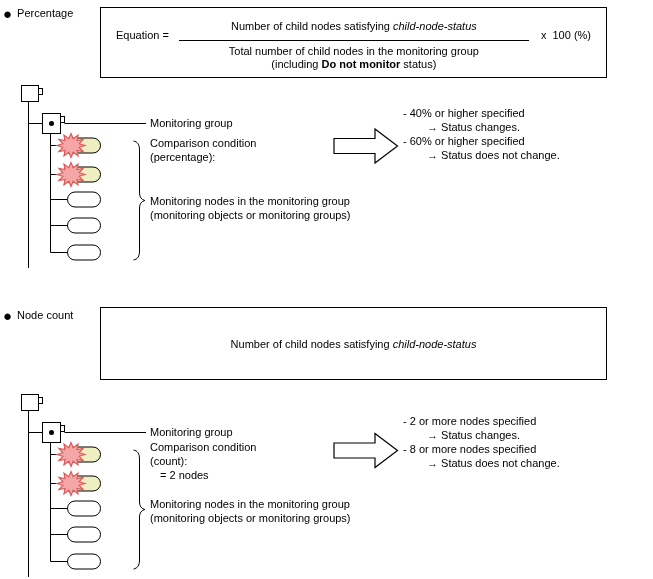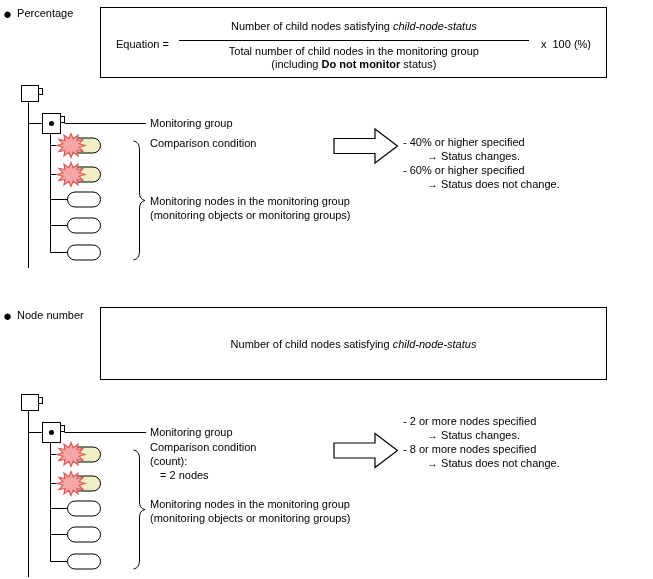--- a/index.html
+++ b/index.html
@@ -8,21 +8,21 @@
     width:653px;height:579px;position:relative;overflow:hidden;
     background:#fff;color:#000;
     font-family:"Liberation Sans",sans-serif;font-size:11px;
   }
   .abs{position:absolute}
   svg.linework{position:absolute;left:0;top:0;pointer-events:none}
   .heading{display:flex;align-items:center;gap:5px;white-space:nowrap}
   .heading .bullet{font-size:15px;line-height:11px}
   .box{position:absolute;border:1px solid #000;background:#fff}
   .eq-row{display:flex;justify-content:center;align-items:flex-start;padding-top:12px}
-  .eq-side{margin-top:18px;white-space:nowrap}
+  .eq-side{margin-top:9px;white-space:nowrap}
   .eq-prefix{margin-right:10px}
   .eq-mult{margin-left:12px;white-space:pre}
   .fraction{display:flex;flex-direction:column;text-align:center;min-width:350px}
   .fraction .num{line-height:13px;padding:0 6px 7px;border-bottom:1px solid #000;white-space:nowrap}
   .fraction .den{line-height:13px;padding-top:4px;white-space:nowrap}
   .fraction .den2{line-height:13px;white-space:nowrap}
   .formula-box{display:flex;align-items:center;justify-content:center}
   .lines div{line-height:14px;white-space:nowrap}
   .pre{white-space:pre !important}
   .indent{padding-left:10px}
@@ -84,37 +84,38 @@
       <span class="den2"><span>(including </span><b>Do not monitor</b><span> status)</span></span>
     </span>
     <span class="eq-side eq-mult">x  100 (%)</span>
   </div>
 </div>
 
 <div class="abs" style="left:150px;top:117px">Monitoring group</div>
 
 <div class="abs lines" style="left:150px;top:136px">
   <div>Comparison condition</div>
+  <div>(percentage):</div>
 </div>
 
 <div class="abs lines" style="left:150px;top:194px">
   <div>Monitoring nodes in the monitoring group</div>
   <div>(monitoring objects or monitoring groups)</div>
 </div>
 
-<div class="abs outcomes" style="left:403px;top:135px">
+<div class="abs outcomes" style="left:403px;top:106px">
   <div>- 40% or higher specified</div>
   <div class="result">→ Status changes.</div>
   <div>- 60% or higher specified</div>
   <div class="result">→ Status does not change.</div>
 </div>
 
 <div class="abs heading" style="left:3px;top:309px">
   <span class="bullet">●</span>
-  <span>Node number</span>
+  <span>Node count</span>
 </div>
 
 <div class="box formula-box" style="left:100px;top:307px;width:507px;height:73px">
   <span><span>Number of child nodes satisfying </span><i>child-node-status</i></span>
 </div>
 
 <div class="abs" style="left:150px;top:426px">Monitoring group</div>
 
 <div class="abs lines" style="left:150px;top:440px">
   <div>Comparison condition</div>

